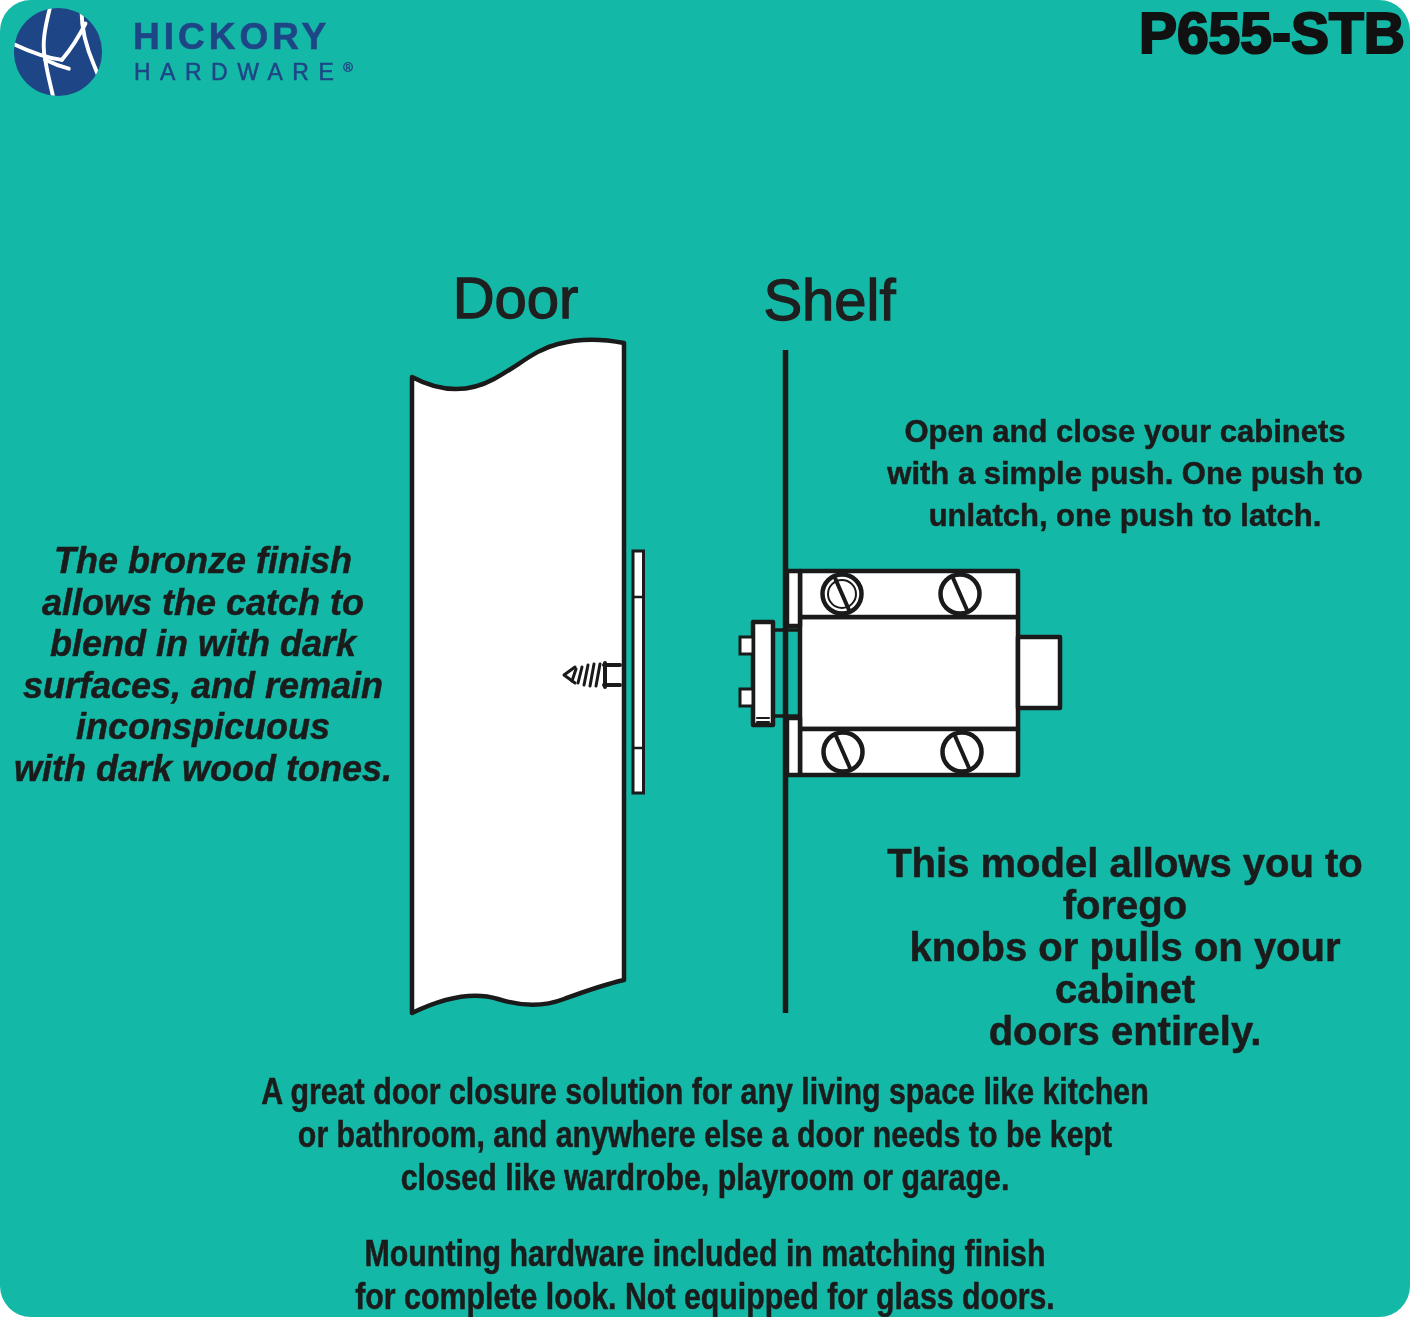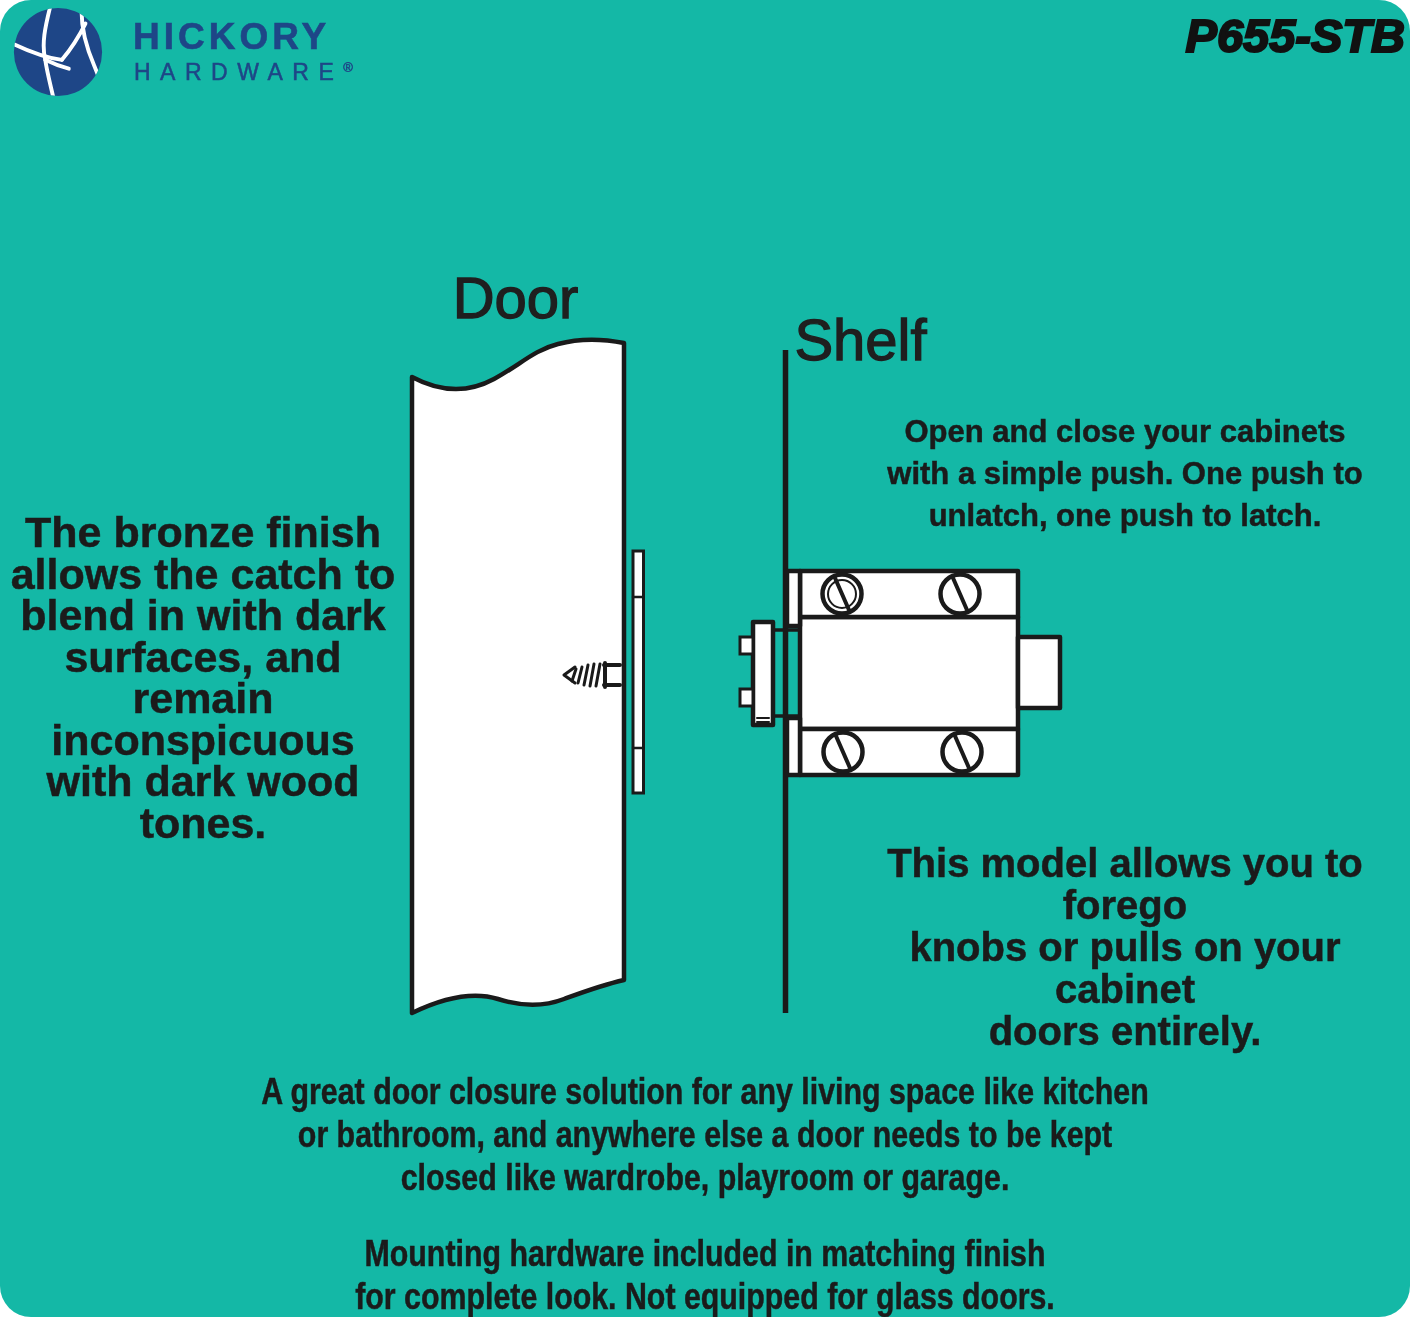--- a/index.html
+++ b/index.html
@@ -20,43 +20,42 @@
     color:#1E4687;-webkit-text-stroke:0.6px #1E4687;
   }
   .logo-sub{
     position:absolute;left:134px;top:59px;
     font-size:23px;font-weight:normal;letter-spacing:9.5px;
     color:#1E4687;-webkit-text-stroke:0.5px #1E4687;
     white-space:nowrap;
   }
   .logo-sub .reg{font-size:13px;letter-spacing:0;vertical-align:8px;}
   .product-code{
-    position:absolute;right:5px;top:8px;
-    font-size:47px;font-weight:bold;letter-spacing:0px;
+    position:absolute;right:5px;top:0;
+    font-size:57px;font-weight:bold;letter-spacing:0px;
     color:#111;-webkit-text-stroke:2.2px #111;
     white-space:nowrap;
-    font-style:italic;
   }
   
   .part-label{
     position:absolute;
     font-size:58px;font-weight:normal;color:#1f1f1f;
     -webkit-text-stroke:1.3px #1f1f1f;
     text-align:center;white-space:nowrap;
   }
   .door-label{left:428px;top:264px;width:175px;}
-  .shelf-label{left:768px;top:266px;width:185px;margin-top:40px;}
+  .shelf-label{left:737px;top:266px;width:185px;}
   
   .note{
     position:absolute;
     font-weight:bold;color:#1b1b1b;
     text-align:center;white-space:pre-line;
     -webkit-text-stroke:0.5px #1b1b1b;
   }
-  .note-left{left:0;top:512px;width:406px;font-size:43px;line-height:41.5px;}
+  .note-left{left:0;top:540px;width:406px;font-size:36px;line-height:41.5px;font-style:italic;}
   .note-push{left:842px;top:387px;width:566px;font-size:31px;line-height:42px;margin-top:24px;}
   .note-knobs{left:842px;top:842px;width:566px;font-size:40px;line-height:42px;}
   .note-condensed{
     left:0;width:1410px;font-size:37px;line-height:43px;
     transform:scaleX(0.82);transform-origin:50% 0;
   }
   .note-solution{top:1070px;}
   .note-mounting{top:1232px;}
   
   .diagram{position:absolute;left:380px;top:330px;width:700px;height:690px;}

